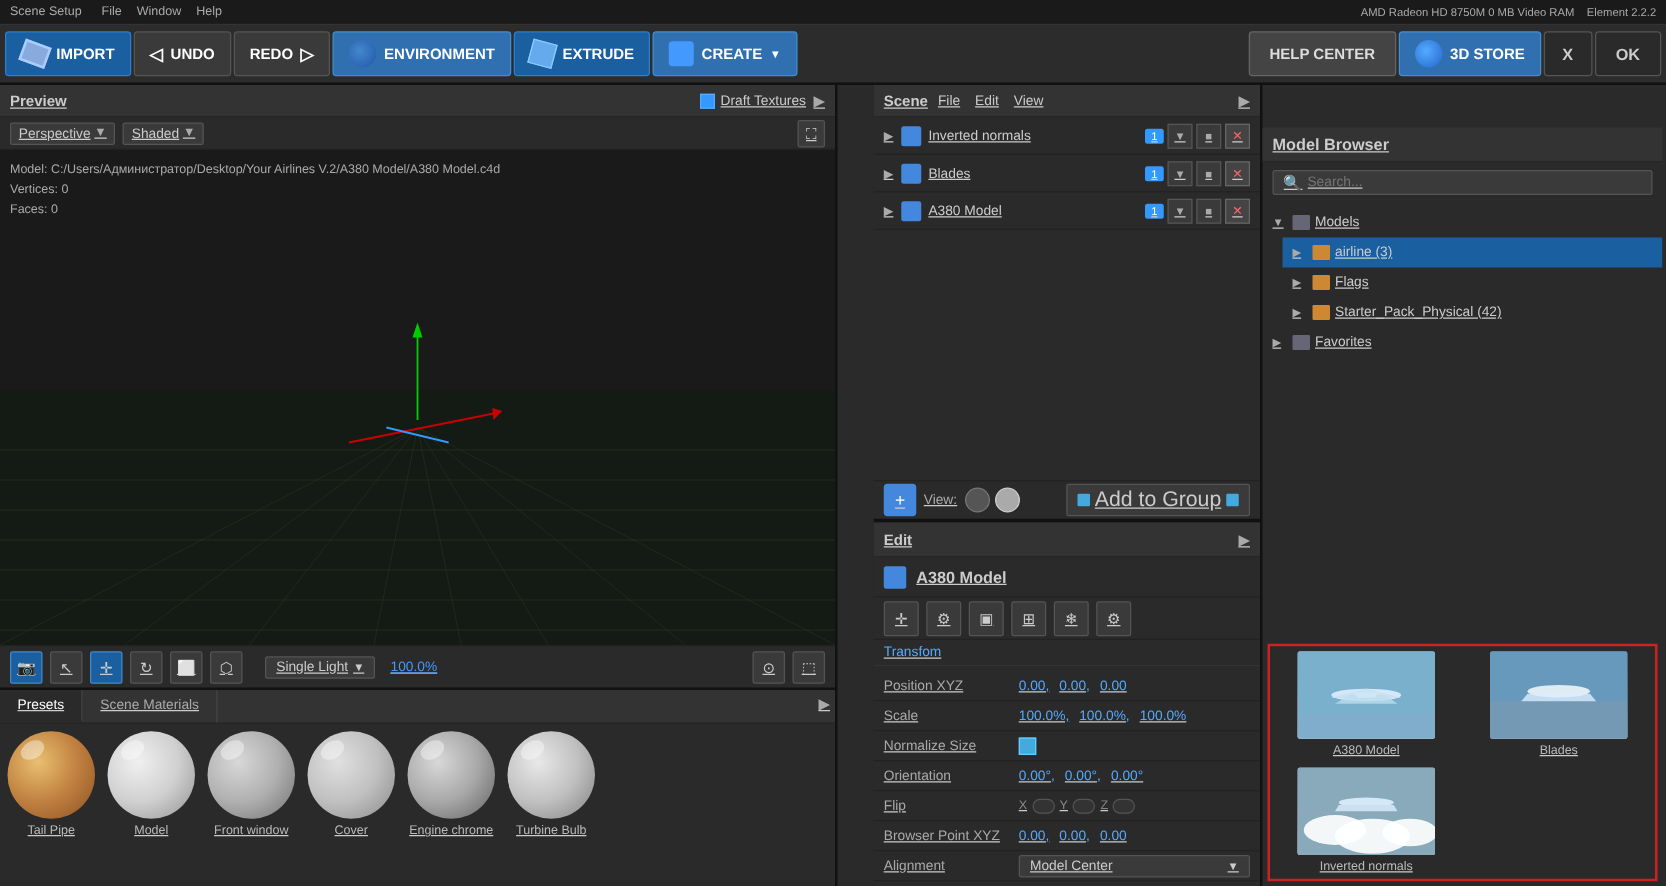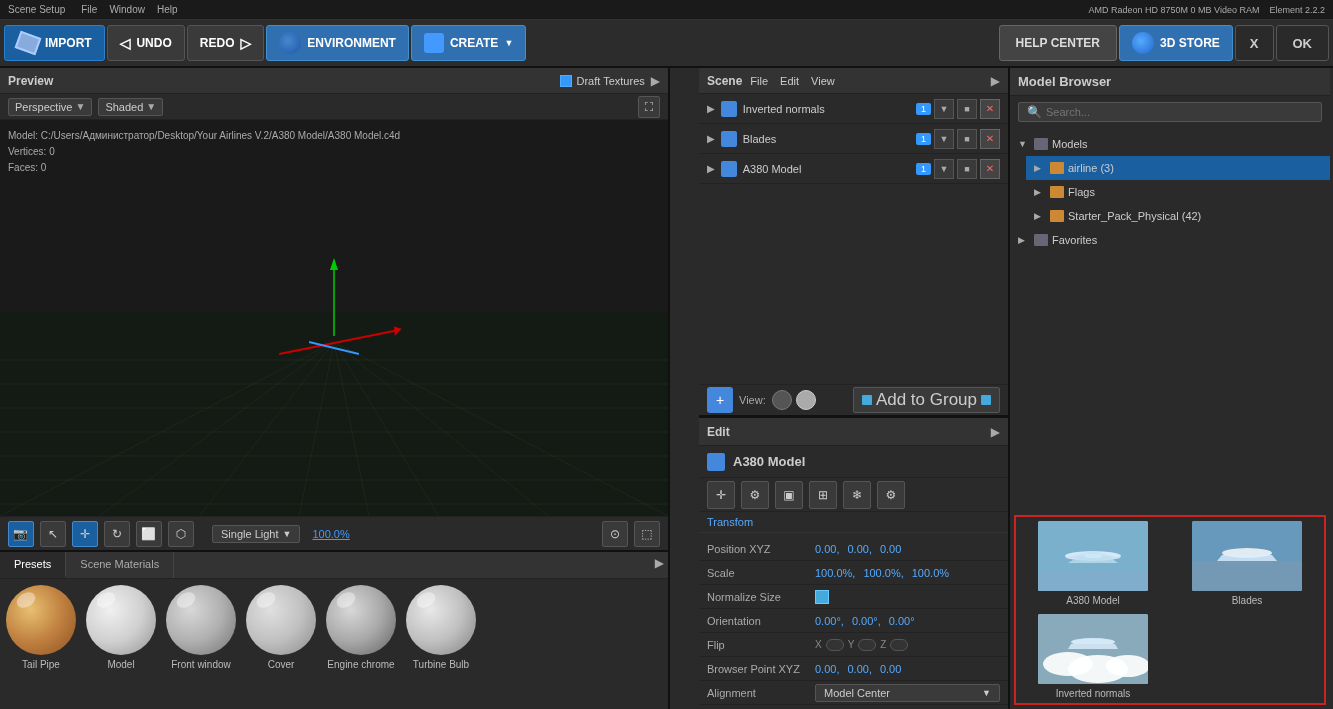--- a/index.html
+++ b/index.html
@@ -16,21 +16,21 @@
     .toolbar-btn { display: flex; align-items: center; gap: 6px; background: #3a3a3a; border: 1px solid #555; border-radius: 3px; padding: 6px 12px; color: #ffffff; cursor: pointer; height: 36px; font-size: 12px; font-weight: bold; }
     .toolbar-btn.blue { background: #1a5fa0; border-color: #2a7fd0; }
     .toolbar-btn.blue-light { background: #3070b0; border-color: #4090d0; }
     .btn-icon-globe { background: radial-gradient(circle at 40% 40%, #4488cc, #2255aa); border-radius: 50%; width: 22px; height: 22px; }
     .btn-icon-box { background: #4488dd; width: 18px; height: 18px; transform: rotate(20deg); }
     .toolbar-btn-ok { background: #2a2a2a; border: 1px solid #555; color: #ccc; font-size: 13px; font-weight: bold; padding: 6px 16px; }
     .toolbar-btn-x { background: #2a2a2a; border: 1px solid #555; color: #ccc; font-size: 13px; font-weight: bold; padding: 6px 14px; }
     .help-btn { background: #444; border: 1px solid #666; color: #ddd; font-size: 12px; padding: 6px 16px; }
 
     
-    .main { display: flex; height: calc(709px - 68px); }
+    .main { display: flex; height: calc(709px - 68px); text-decoration: underline; }
 
     
     .left-panel { width: 670px; display: flex; flex-direction: column; border-right: 2px solid #111; }
     .panel-header { display: flex; align-items: center; background: #333; height: 26px; padding: 0 8px; border-bottom: 1px solid #222; }
     .panel-title { font-size: 12px; color: #ccc; font-weight: bold; }
     .panel-header-right { margin-left: auto; display: flex; align-items: center; gap: 6px; }
     .draft-texture-check { display: flex; align-items: center; gap: 4px; font-size: 11px; color: #ccc; }
     .checkbox-blue { width: 12px; height: 12px; background: #3399ff; border: 1px solid #55aaff; }
     .arrow-right { color: #aaa; font-size: 12px; }
 
@@ -112,21 +112,21 @@
     
     .properties { padding: 4px 0; }
     .prop-row { display: flex; align-items: center; height: 24px; padding: 0 8px; gap: 8px; border-bottom: 1px solid #222; }
     .prop-label { width: 100px; font-size: 11px; color: #aaa; }
     .prop-value { font-size: 11px; color: #55aaff; cursor: pointer; }
     .prop-checkbox { width: 14px; height: 14px; background: #44aadd; border: 1px solid #66ccff; }
     .prop-dropdown { display: flex; align-items: center; background: #3a3a3a; border: 1px solid #555; border-radius: 2px; padding: 2px 8px; gap: 4px; cursor: pointer; font-size: 11px; color: #ccc; flex: 1; }
     .xyz-row { display: flex; gap: 4px; align-items: center; font-size: 10px; color: #888; }
 
     
-    .right-panel { width: 320px; display: flex; flex-direction: column; }
+    .right-panel { width: 320px; display: flex; flex-direction: column; margin-top: 34px; }
     .mb-header { display: flex; align-items: center; background: #333; height: 28px; padding: 0 8px; border-bottom: 1px solid #222; }
     .mb-title { font-size: 13px; color: #ccc; font-weight: bold; }
     .mb-search { display: flex; align-items: center; background: #3a3a3a; border: 1px solid #555; border-radius: 2px; padding: 2px 8px; gap: 4px; margin: 6px 8px; }
     .mb-search input { background: none; border: none; outline: none; color: #ccc; font-size: 11px; flex: 1; width: 100%; }
     .mb-tree { flex: 1; padding: 4px 0; overflow: hidden; }
     .tree-item { display: flex; align-items: center; height: 24px; padding: 0 8px; gap: 4px; cursor: pointer; }
     .tree-item.selected { background: #1a5fa0; }
     .tree-arrow { color: #aaa; font-size: 9px; width: 12px; }
     .tree-folder-icon { width: 14px; height: 12px; background: #cc8833; border-radius: 1px; }
     .tree-label { font-size: 11px; color: #ccc; }
@@ -170,20 +170,24 @@
     <span style="font-size:14px;">◁</span>
     <span>UNDO</span>
   </div>
   <div class="toolbar-btn">
     <span>REDO</span>
     <span style="font-size:14px;">▷</span>
   </div>
   <div class="toolbar-btn blue-light">
     <div class="btn-icon-globe"></div>
     <span>ENVIRONMENT</span>
+  </div>
+  <div class="toolbar-btn blue">
+    <div style="width:20px;height:20px;background:#66aaee;transform:rotate(15deg);border:1px solid #88ccff;"></div>
+    <span>EXTRUDE</span>
   </div>
   <div class="toolbar-btn blue-light">
     <div style="width:20px;height:20px;background:#4499ff;border-radius:3px;"></div>
     <span>CREATE</span>
     <span style="font-size:9px;">▼</span>
   </div>
   <div style="flex:1;"></div>
   <div class="toolbar-btn help-btn">
     <span>HELP CENTER</span>
   </div>

